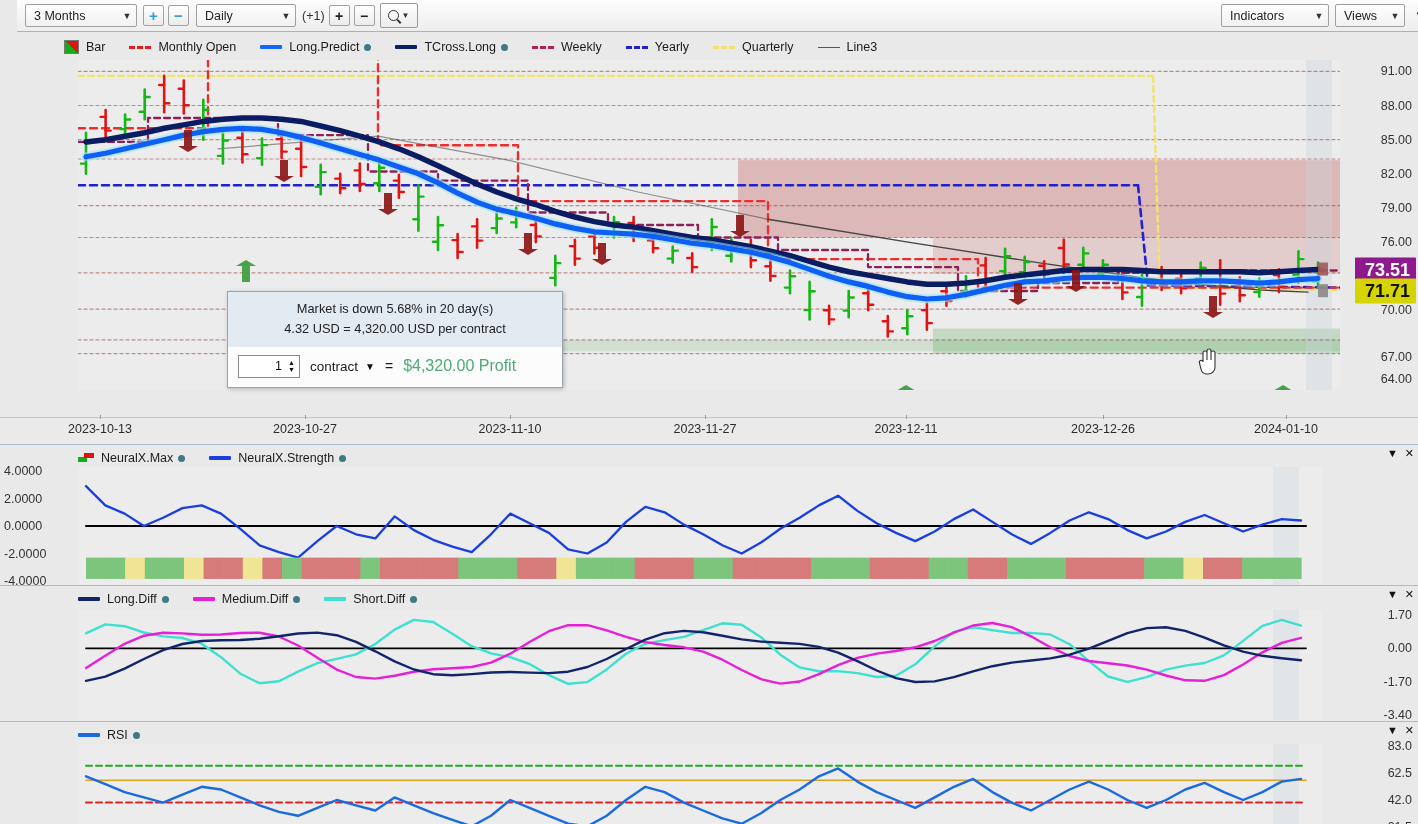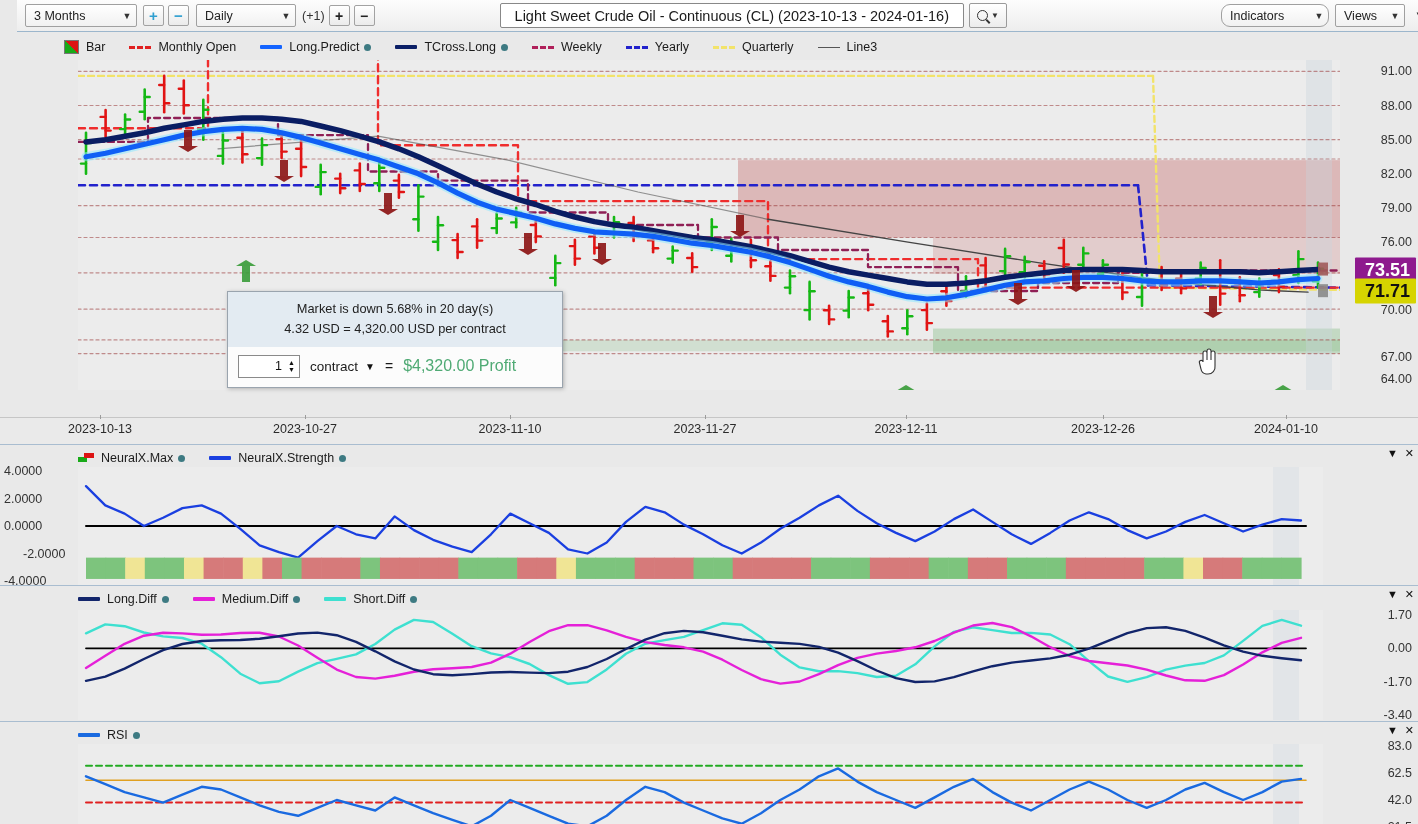--- a/index.html
+++ b/index.html
@@ -142,29 +142,26 @@
   <div class="tb-btn blue" style="margin-left:6px;">+</div>
   <div class="tb-btn blue" style="margin-left:4px;">−</div>
   <div class="tb-select" style="margin-left:7px; width:100px;">
     <span class="cap">Daily</span>
     <span class="arr">▼</span>
   </div>
   <span id="paren">(+1)</span>
   <div class="tb-btn dark">+</div>
   <div class="tb-btn dark" style="margin-left:4px;">−</div>
 
-  <div id="sym-box" style="margin-left:125px;">
-    <span>Light Sweet Crude Oil - Continuous (CL) (2023-10-13 - 2024-01-16)</span>
-  </div>
   <div id="search-btn">
     <span class="mag"></span>
     <span class="tiny-arr">▼</span>
   </div>
 
-  <div class="tb-select" style="margin-left:auto; width:108px;border-radius:9px;">
+  <div class="tb-select" style="margin-left:auto; width:108px;">
     <span class="cap">Indicators</span>
     <span class="arr">▼</span>
   </div>
   <div class="tb-select" style="margin-left:6px; width:70px;">
     <span class="cap">Views</span>
     <span class="arr">▼</span>
   </div>
   <div class="tb-btn dark" style="margin-left:5px;margin-right:4px;border:none;background:none;font-size:13px;">▼</div>
 </div>
 
@@ -622,21 +619,21 @@
           <rect x="1144.6129032258066" y="90.625" width="20.19677419354839" height="21.3125" fill="#d67a7a"></rect>
           <rect x="1164.2096774193549" y="90.625" width="20.19677419354839" height="21.3125" fill="#7dc47d"></rect>
           <rect x="1183.8064516129032" y="90.625" width="20.19677419354839" height="21.3125" fill="#7dc47d"></rect>
           <rect x="1203.4032258064517" y="90.625" width="20.19677419354839" height="21.3125" fill="#7dc47d"></rect>
         </svg>
     </div>
     <div id="ax-nx" style="position:absolute; left:0; top:22px; width:78px; height:118px;">
         <div class="axis-lbl left" style="top: 4px;">4.0000</div>
         <div class="axis-lbl left" style="top: 31.5px;">2.0000</div>
         <div class="axis-lbl left" style="top: 59px;">0.0000</div>
-        <div class="axis-lbl left" style="top: 86.5px; margin-left: 19px;">-2.0000</div>
+        <div class="axis-lbl left" style="top: 86.5px;">-2.0000</div>
         <div class="axis-lbl left" style="top: 114px;">-4.0000</div>
       </div>
   </div>
 
   <div class="panel" id="df-panel" style="top:553px; height:136px;">
     <div class="legend" id="lg-df" style="left:78px; top:6px;">
         <div class="lg-item">
           <span class="lg-swatch sw-solid" style="background: rgb(18, 37, 107);"></span>
           <span>Long.Diff</span>
           <span class="dot-ind"></span>

